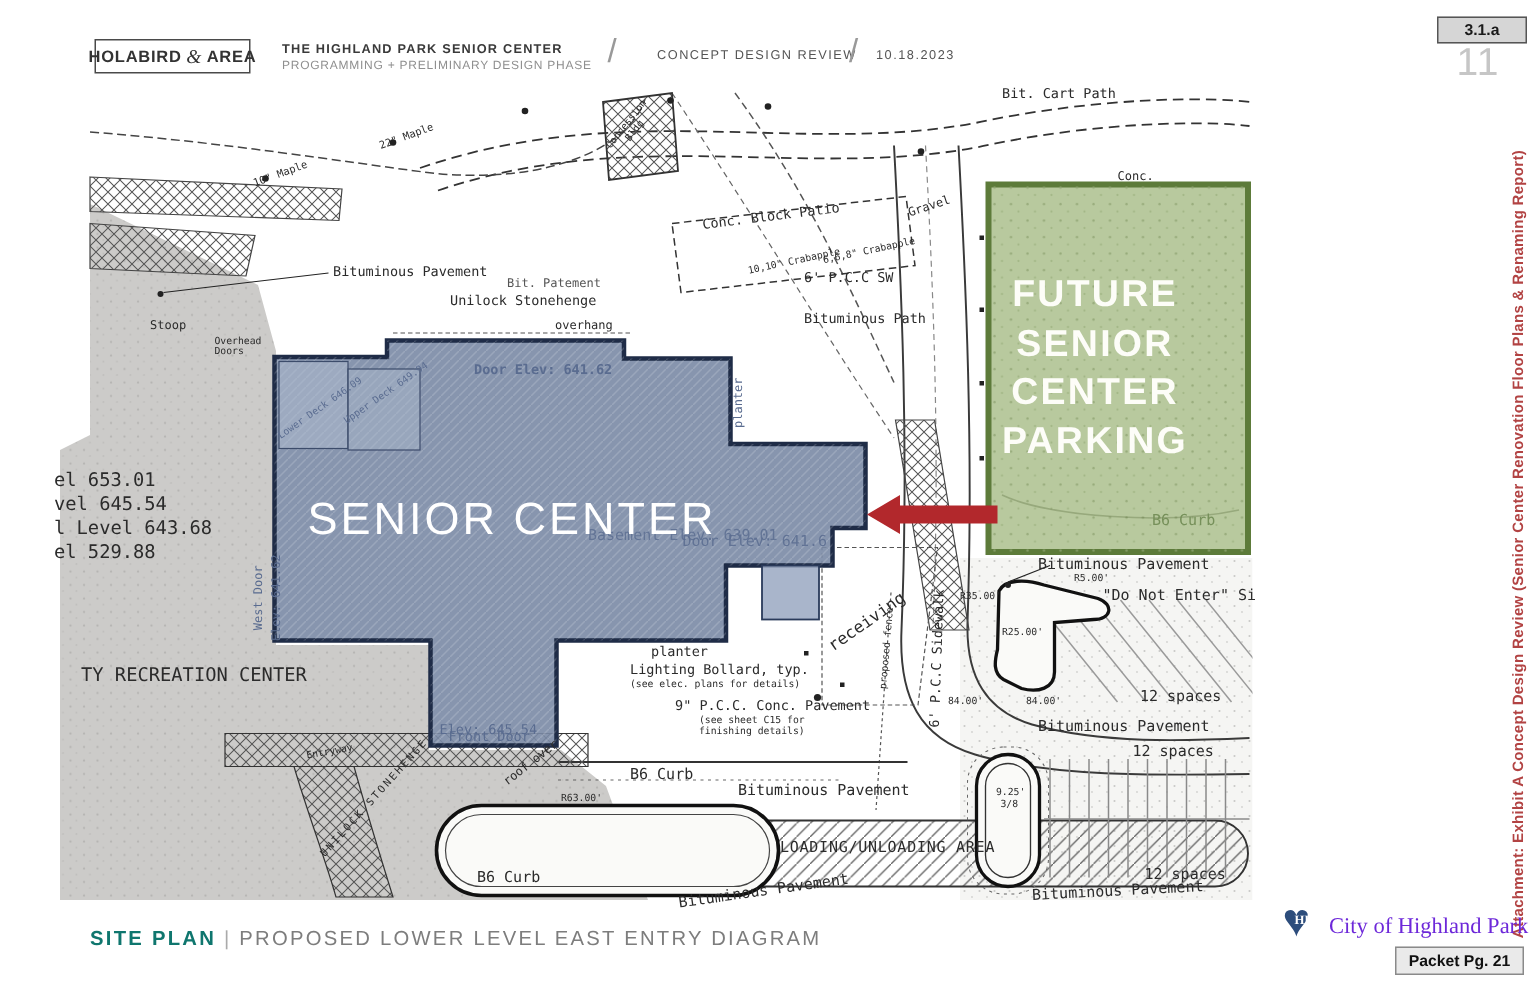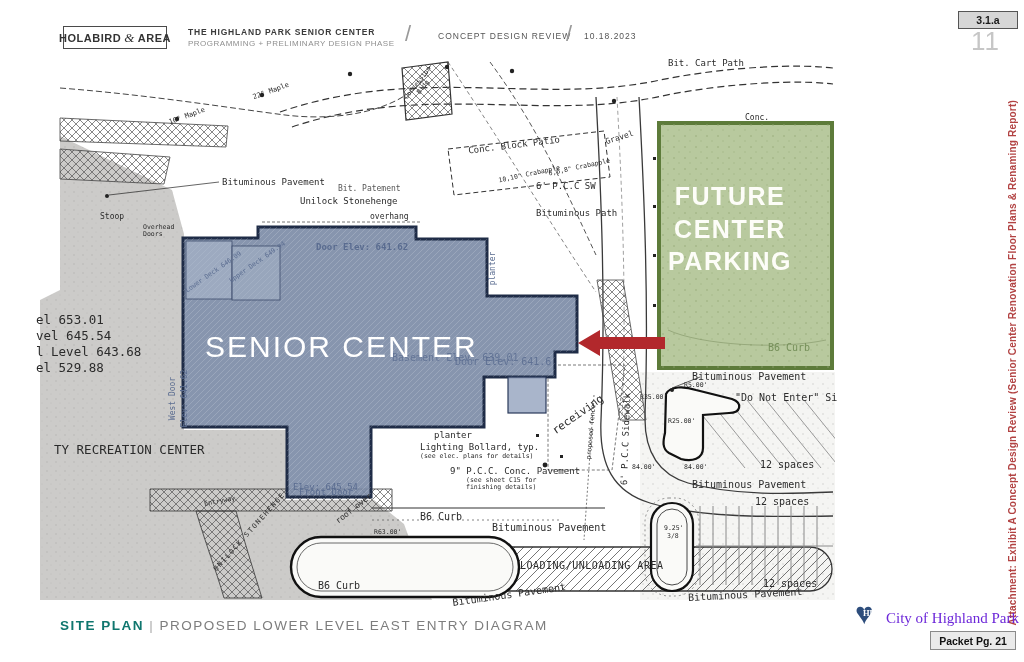--- a/index.html
+++ b/index.html
@@ -203,20 +203,21 @@
 <div class="abs hdr-slash" style="left:566px;">/</div>
 <div class="abs hdr-date">10.18.2023</div>
 <div class="abs tag-box">3.1.a</div>
 <div class="abs page-num">11</div>
 
 <div class="abs attach">Attachment: Exhibit A Concept Design Review  (Senior Center Renovation Floor Plans &amp; Renaming Report)</div>
 
 <div class="abs bldg-label">SENIOR CENTER</div>
 <div class="abs park-label">
   <span>FUTURE</span>
+  <span>SENIOR</span>
   <span>CENTER</span>
   <span>PARKING</span>
 </div>
 
 <div class="lb" style="left:668px;top:58px;">Bit. Cart Path</div>
 <div class="lb fs8" style="left:745px;top:113px;">Conc.</div>
 <div class="lb fs8" style="left:605px;top:133px;transform:rotate(-18deg);">Gravel</div>
 <div class="lb" style="left:468px;top:140px;transform:rotate(-7deg);">Conc. Block Patio</div>
 <div class="lb fs6" style="left:498px;top:170px;transform:rotate(-12deg);">10,10" Crabapple</div>
 <div class="lb fs6" style="left:548px;top:163px;transform:rotate(-12deg);">6,6,8" Crabapple</div>
@@ -267,21 +268,21 @@
 <div class="lb fs10 grn" style="left:768px;top:342px;">B6 Curb</div>
 <div class="lb fs6 wrap ctr" style="left:398px;top:78px;width:46px;transform:rotate(-52deg);">Concession Bldg</div>
 <div class="lb fs7" style="left:198px;top:528px;letter-spacing:1.5px;transform:rotate(-48deg);">UNILOCK STONEHENGE</div>
 <div class="lb fs6" style="left:204px;top:497px;transform:rotate(-10deg);">Entryway</div>
 <div class="lb fs7" style="left:168px;top:112px;transform:rotate(-20deg);">10" Maple</div>
 <div class="lb fs7" style="left:252px;top:87px;transform:rotate(-20deg);">22" Maple</div>
 <div class="lb fs8" style="left:332px;top:504px;transform:rotate(-38deg);">roof over</div>
 <div class="lb fs6 ctr" style="left:556px;top:428px;width:70px;transform:rotate(-85deg);">proposed fence</div>
 <div class="lb fs6" style="left:640px;top:393px;">R35.00'</div>
 <div class="lb fs6" style="left:668px;top:417px;">R25.00'</div>
-<div class="lb fs6" style="left:684px;top:381px;">R5.00'</div>
+<div class="lb fs6" style="left:716px;top:381px;">R5.00'</div>
 <div class="lb fs6" style="left:632px;top:463px;">84.00'</div>
 <div class="lb fs6" style="left:684px;top:463px;">84.00'</div>
 <div class="lb fs6" style="left:374px;top:528px;">R63.00'</div>
 
 <div class="abs ftr">
   <b>SITE PLAN</b>
   <span class="bar">|</span>
   <span>PROPOSED LOWER LEVEL EAST ENTRY DIAGRAM</span>
 </div>
 <div class="abs heart">♥</div>

